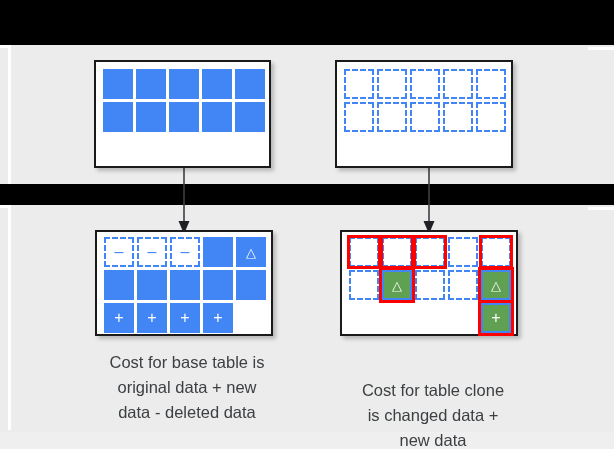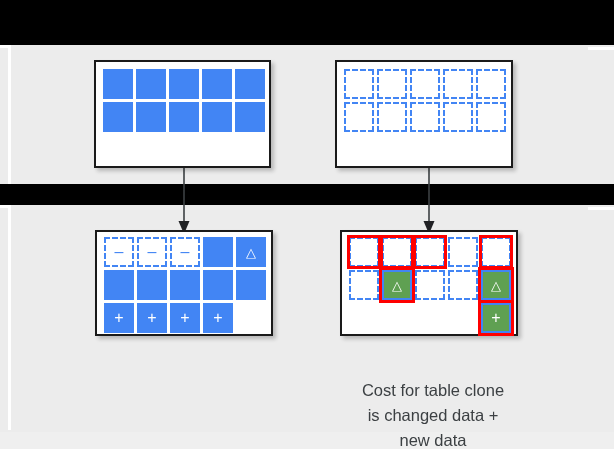--- a/index.html
+++ b/index.html
@@ -238,17 +238,20 @@
         <div class="cell empty"></div>
         <div class="cell empty"></div>
         <div class="cell empty"></div>
         <div class="cell empty"></div>
         <div class="cell green ring">
           <span class="glyph plus">+</span>
         </div>
       </div>
   </div>
 
+  <div class="caption caption-left">Cost for base table is
+original data + new
+data - deleted data</div>
   <div class="caption caption-right">Cost for table clone
 is changed data +
 new data</div>
 
 </div>
 
 </body></html>

